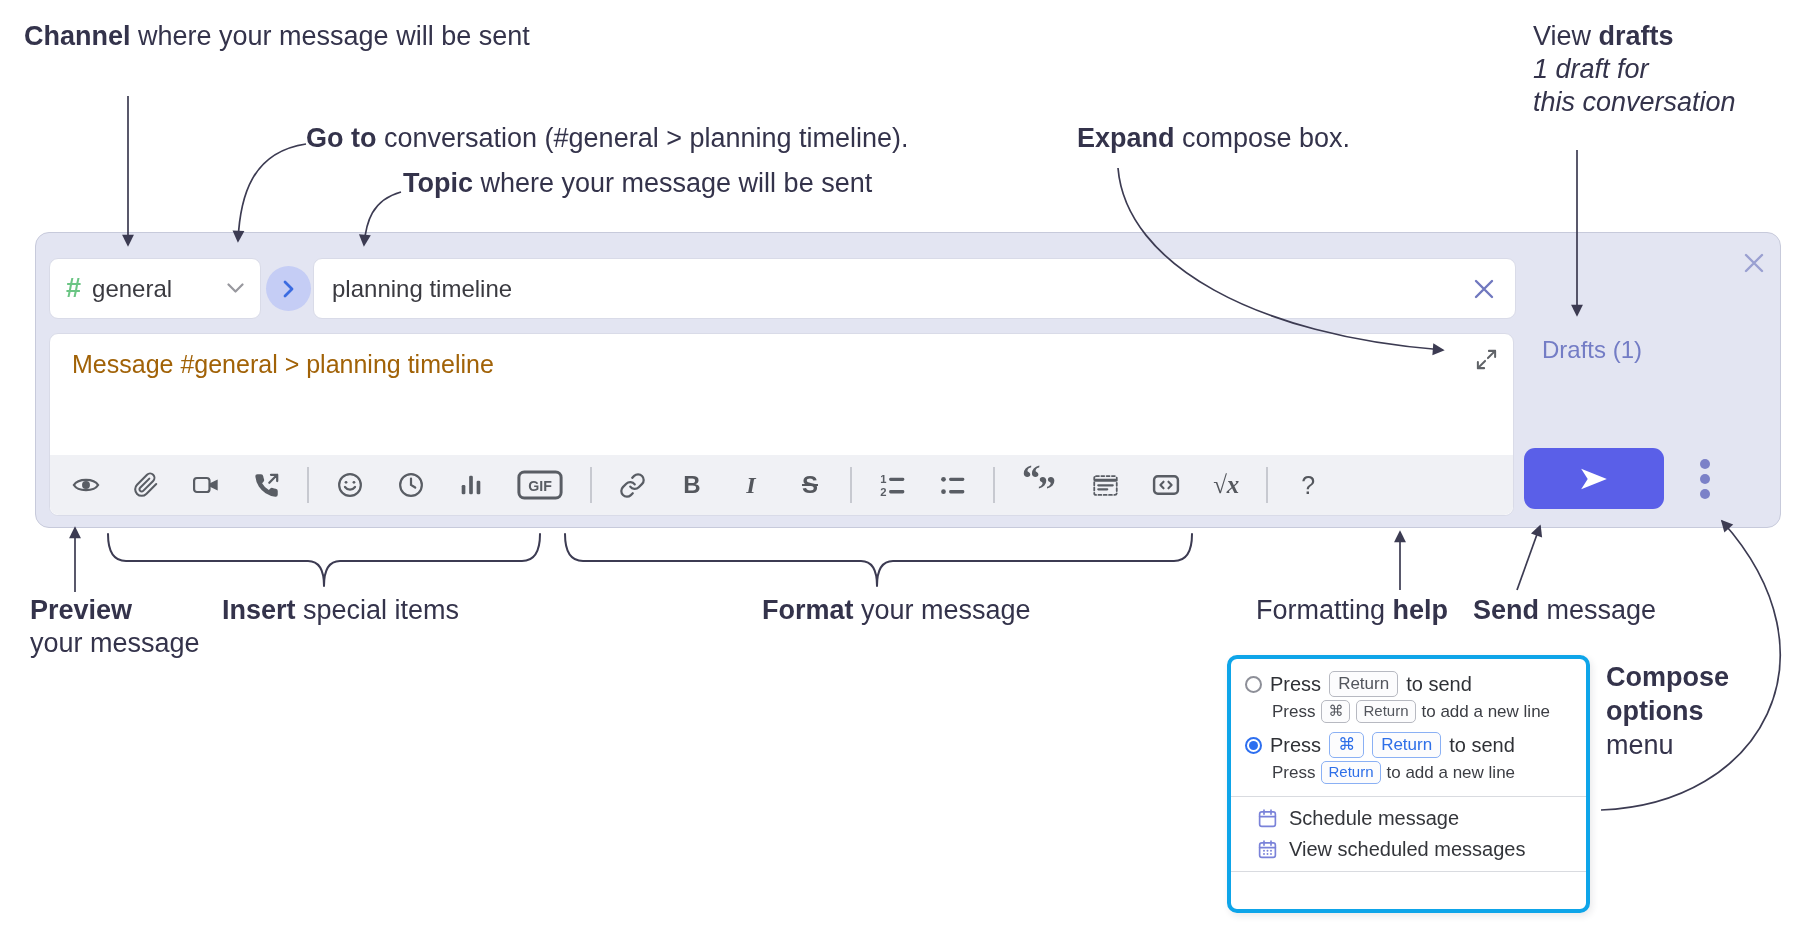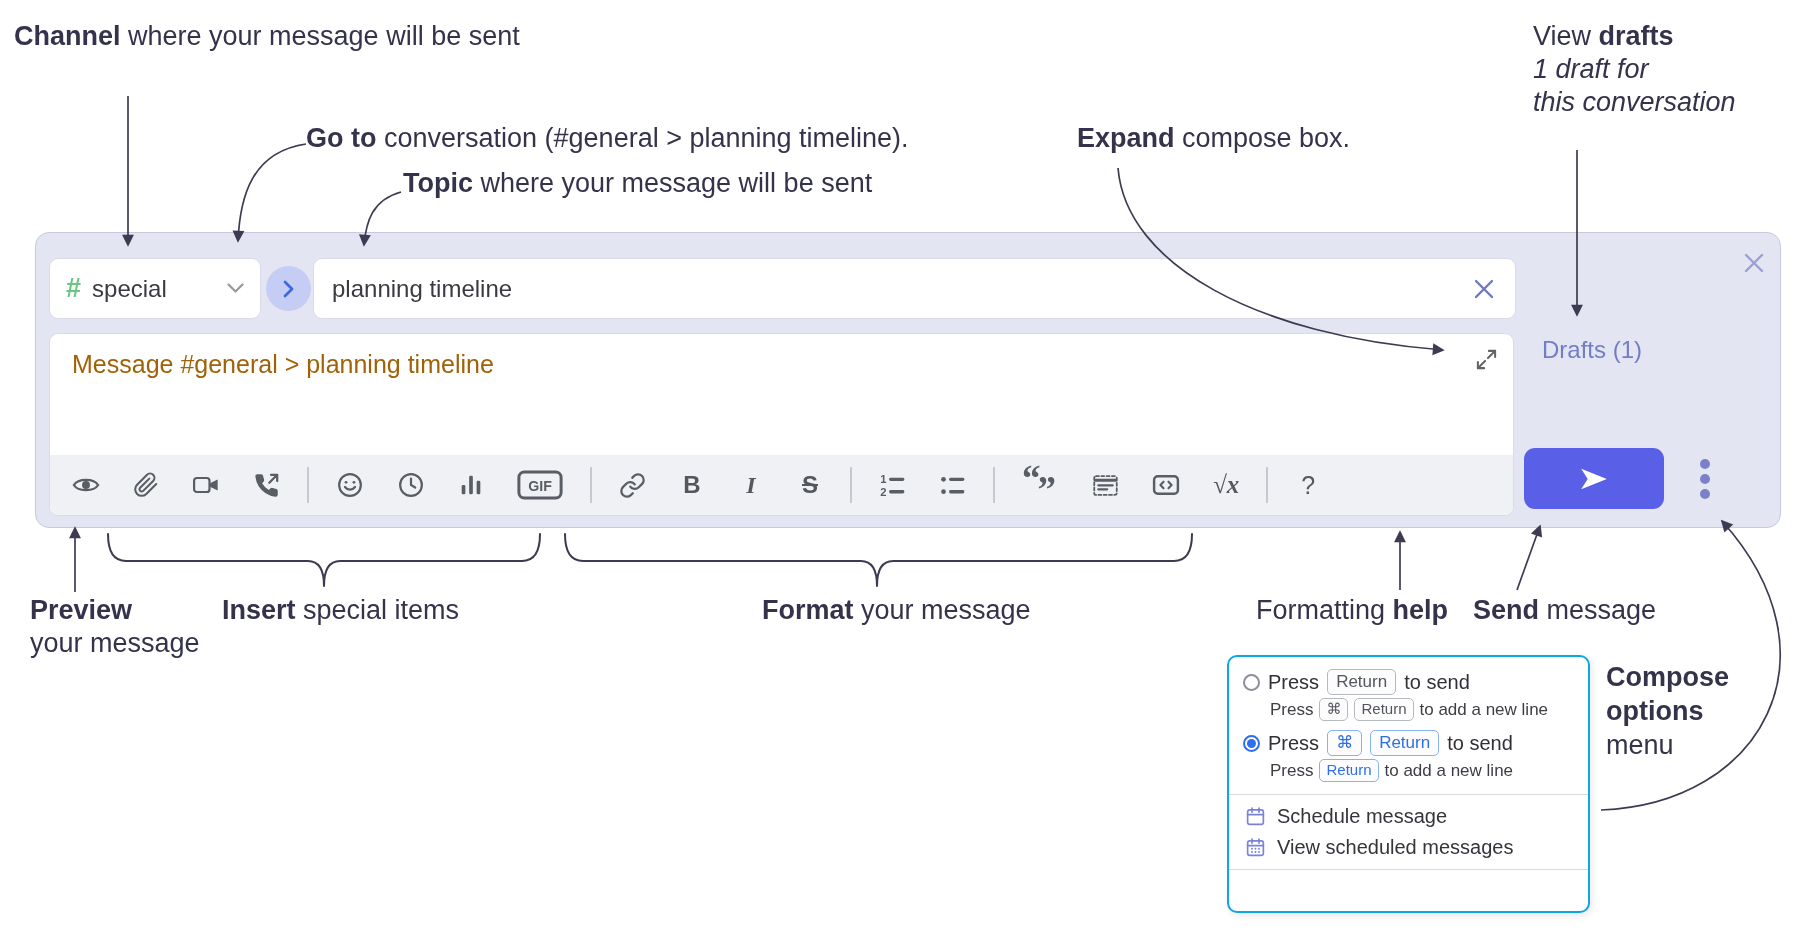--- a/index.html
+++ b/index.html
@@ -40,41 +40,41 @@
   .quote-icon{align-items:flex-start;}
   .quote-icon .q1,.quote-icon .q2{font-family:"Liberation Serif",serif;font-weight:700;font-size:37px;line-height:22px;}
   .quote-icon .q2{transform:translate(-3px,11px);}
   .drafts{position:absolute;left:1506px;top:103px;font-size:24px;color:#737cc5;cursor:pointer;}
   .send{position:absolute;left:1488px;top:215px;width:140px;height:61px;background:#5a5fe8;border-radius:11px;
         display:flex;align-items:center;justify-content:center;cursor:pointer;}
   .more{position:absolute;left:1660px;top:222px;display:flex;flex-direction:column;gap:5px;padding:4px;cursor:pointer;}
   .more i{width:10px;height:10px;border-radius:50%;background:#7b81c8;}
   
   .popup{position:absolute;left:1227px;top:655px;width:363px;height:258px;background:#fff;
-         border:2px solid #0ea5e9;border-radius:10px;box-sizing:border-box;padding:9px 0 6px;
+         border:4px solid #0ea5e9;border-radius:10px;box-sizing:border-box;padding:9px 0 6px;
          box-shadow:2px 3px 7px rgba(40,40,60,.10);font-size:20px;color:#2f3136;}
   .popt{display:flex;align-items:center;gap:8px;padding:3px 14px 2px;cursor:pointer;}
   .radio{position:relative;width:17px;height:17px;border-radius:50%;border:2px solid #8d8f98;box-sizing:border-box;flex:none;}
   .radio.sel{border-color:#2d6ff0;}
   .radio.sel::after{content:'';position:absolute;inset:2px;border-radius:50%;background:#2d6ff0;}
   .key{border:1.5px solid #b7b9c1;border-radius:5px;padding:0 8px 1px;background:#fcfcfd;
        font-size:17px;line-height:23px;color:#53565d;white-space:nowrap;}
   .key.blue{border-color:#8ab0f4;color:#2e6fe8;}
   .psub{display:flex;align-items:center;gap:6px;padding:1px 14px 6px 41px;font-size:17px;color:#3c3e44;}
   .psub .key{font-size:15px;line-height:20px;padding:0 6px 1px;}
   .pdiv{height:1px;background:#d9dbe0;margin:6px 0;}
-  .pitem{display:flex;align-items:center;gap:11px;padding:4px 16px;color:#33353a;cursor:pointer;}
+  .pitem{display:flex;align-items:center;gap:11px;padding:4px 26px;color:#33353a;cursor:pointer;}
   .micon{display:flex;color:#7a82d9;flex:none;}
 </style>
 </head>
 <body>
 
 <div class="canvas">
 
-  <div class="ann" style="left:14px;top:20px;text-align:center;">
+  <div class="ann" style="left:24px;top:20px;text-align:center;">
     <div><b>Channel</b><span> where your message will be sent</span></div>
   </div>
   <div class="ann" style="left:306px;top:122px;">
     <b>Go to</b><span> conversation (#general &gt; planning timeline).</span>
   </div>
   <div class="ann" style="left:403px;top:167px;">
     <b>Topic</b><span> where your message will be sent</span>
   </div>
   <div class="ann" style="left:1077px;top:122px;">
     <b>Expand</b><span> compose box.</span>
@@ -104,21 +104,21 @@
   <div class="ann" style="left:1606px;top:660px;line-height:34px;">
     <div><b>Compose</b></div>
     <div><b>options</b></div>
     <div>menu</div>
   </div>
 
   <div class="compose">
 
     <div class="wbox chan">
       <span class="hash">#</span>
-      <span class="chan-label">special</span>
+      <span class="chan-label">general</span>
       <span class="chan-caret">
         <svg width="17" height="11" viewBox="0 0 17 11">
             <polyline points="1.5,1.5 8.5,8.5 15.5,1.5" fill="none" stroke="#98989e" stroke-width="2.2" stroke-linecap="round" stroke-linejoin="round"></polyline>
           </svg>
       </span>
     </div>
 
     <div class="goto">
       <span style="display:flex;">
         <svg width="11" height="18" viewBox="0 0 11 18">

